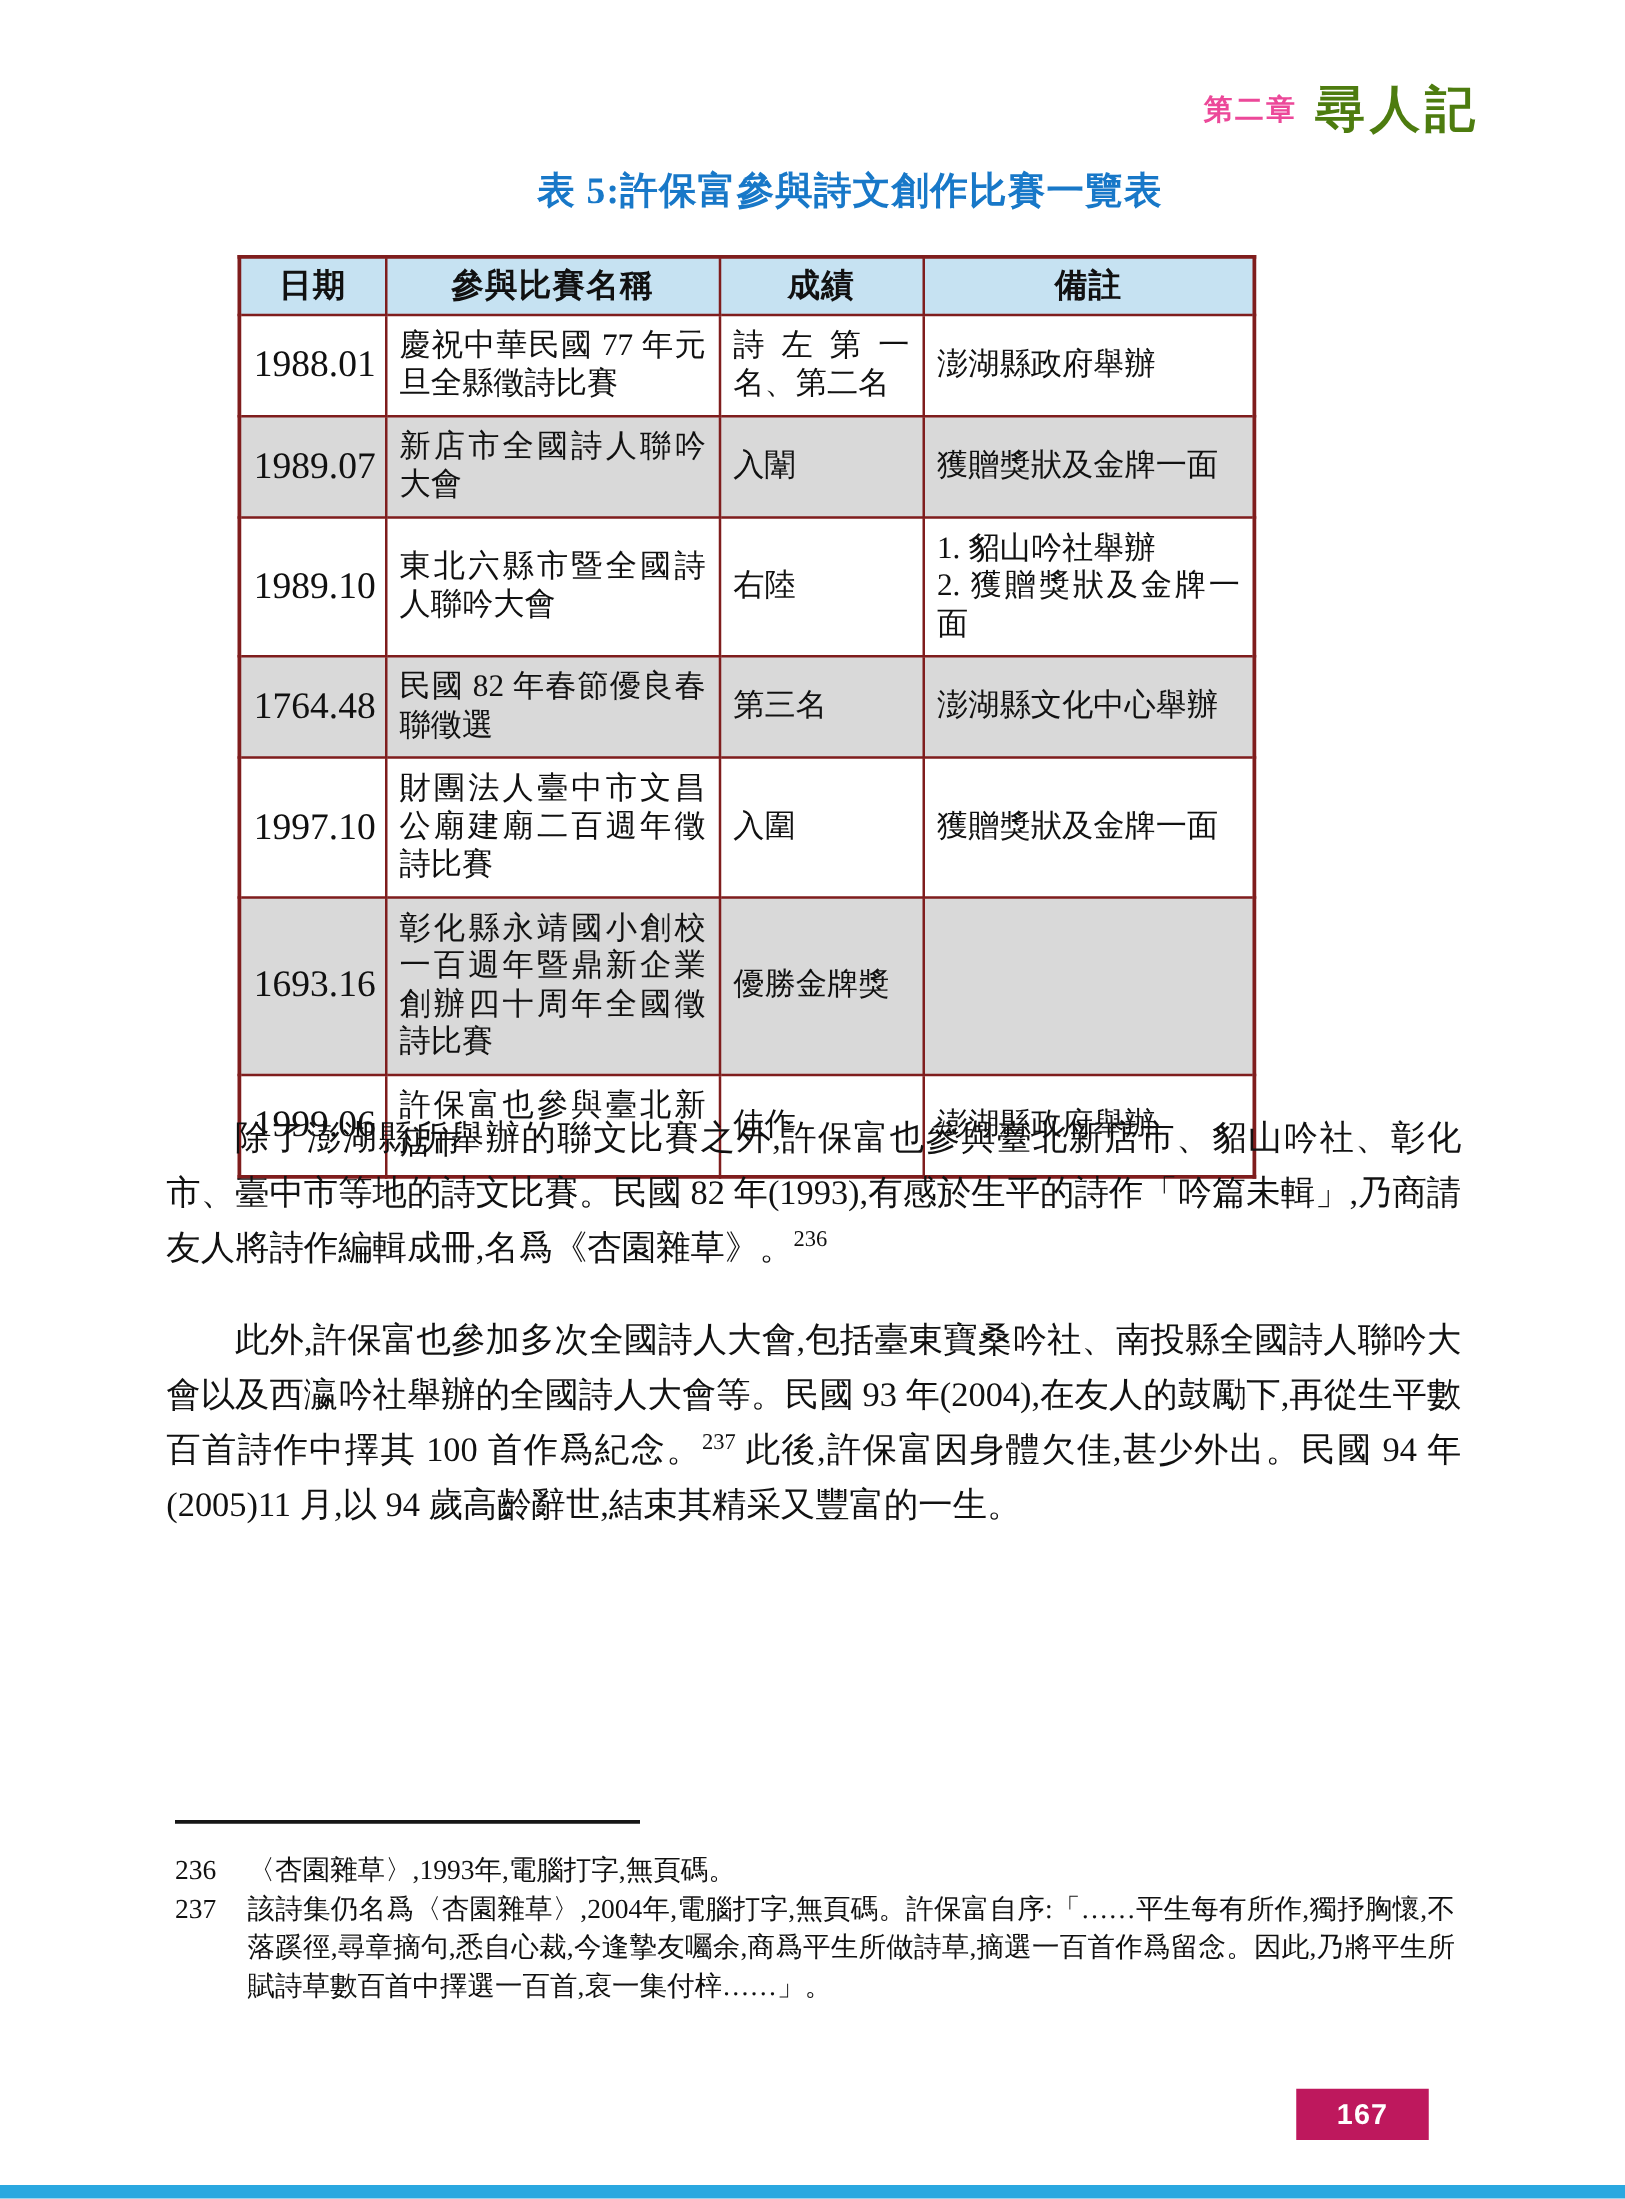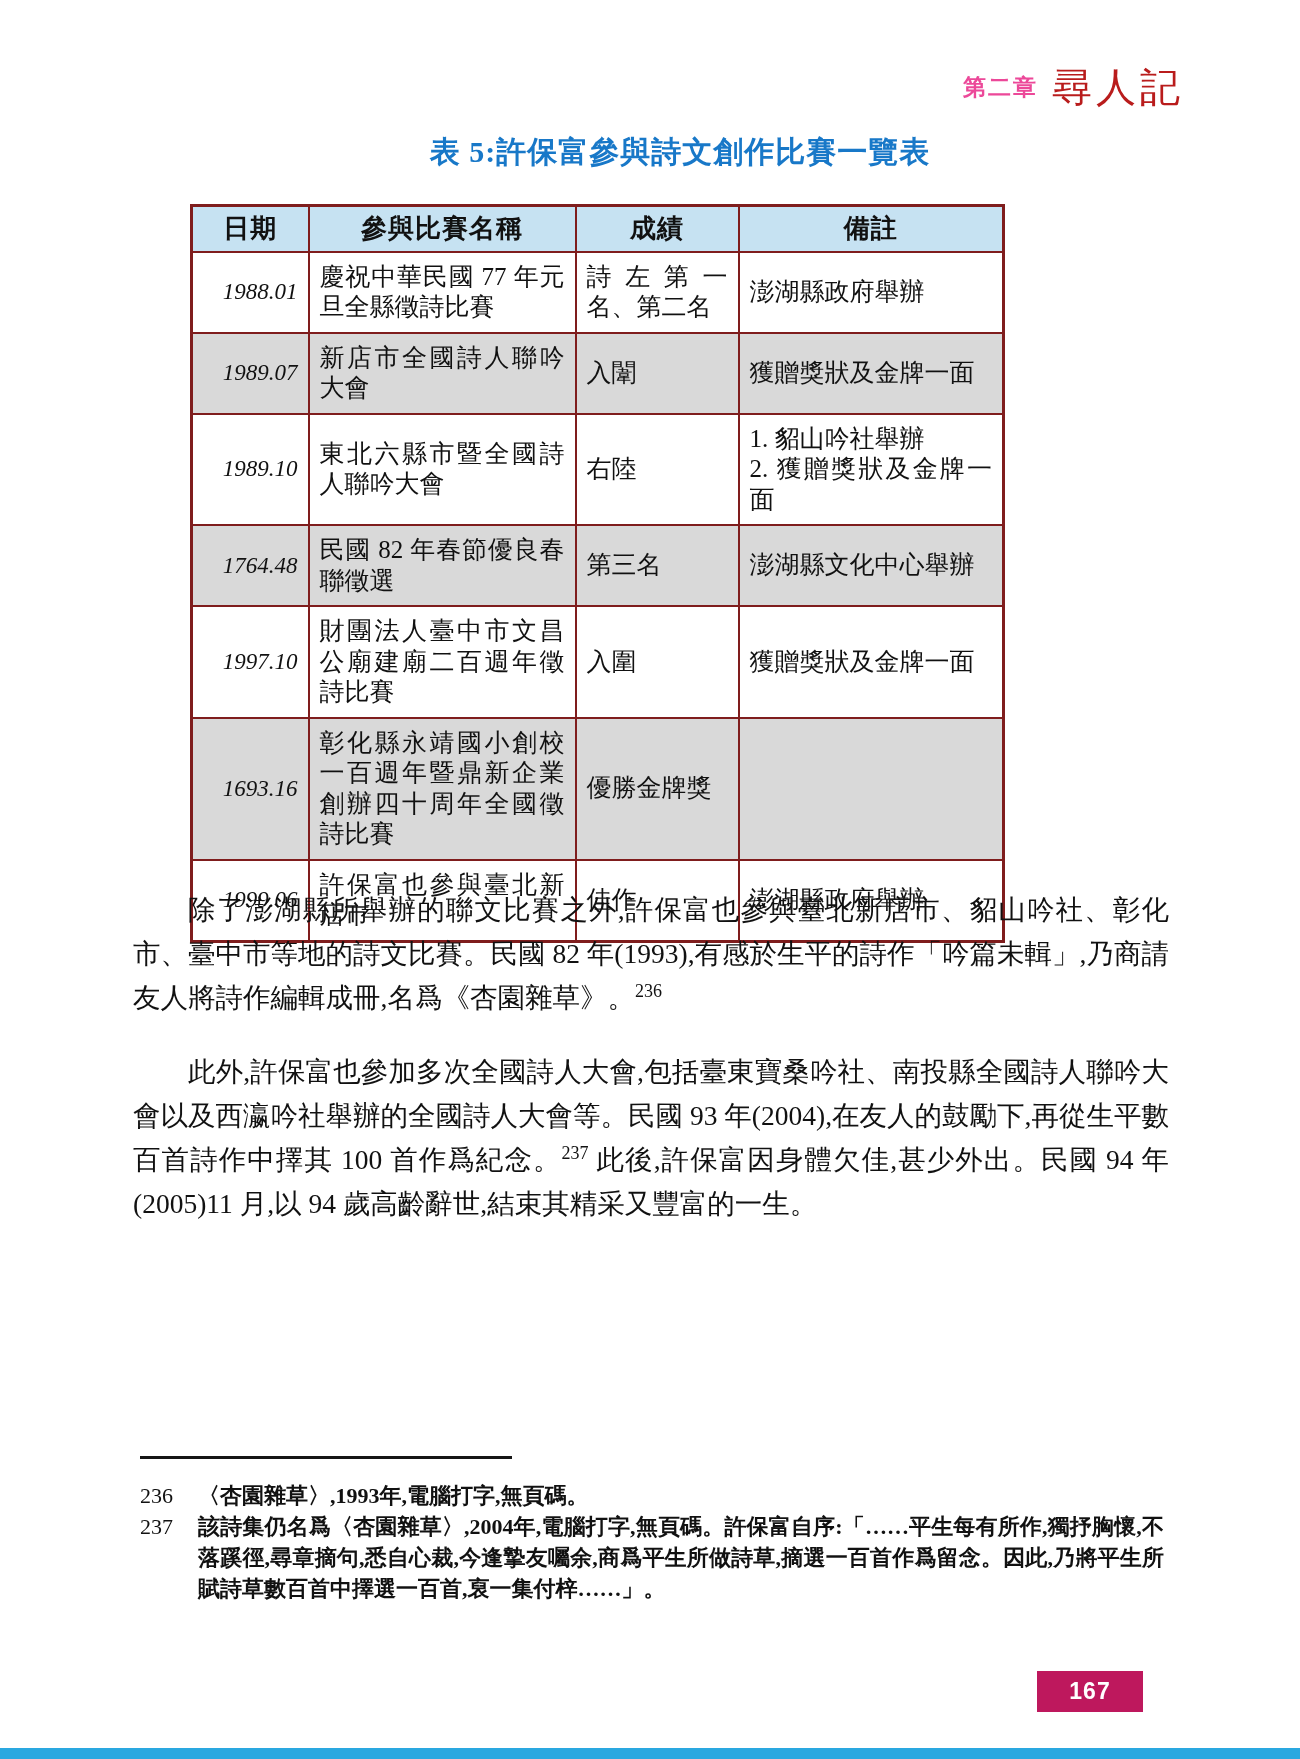--- a/index.html
+++ b/index.html
@@ -5,54 +5,54 @@
   html,body{margin:0;padding:0;background:#e8e8e8;}
   .page{
     position:relative;width:1300px;height:1759px;background:#ffffff;
     margin:0 auto;overflow:hidden;
     font-family:"Liberation Serif","DejaVu Serif",serif;color:#111;
   }
   
   .chapter-header{position:absolute;top:60px;right:116px;white-space:nowrap;
     font-family:"Liberation Sans","DejaVu Sans",sans-serif;}
   .chapter-label{font-size:23px;color:#ec4899;font-weight:bold;letter-spacing:2px;vertical-align:6px;}
-  .chapter-title{font-size:40px;color:#b91c1c;font-weight:normal;letter-spacing:4px;margin-left:14px;}
+  .chapter-title{font-size:40px;color:#4d7c0f;font-weight:bold;letter-spacing:4px;margin-left:14px;}
   
   .table-title{position:absolute;top:132px;left:0;width:100%;text-align:center;
     font-size:30px;font-weight:bold;color:#1878c8;letter-spacing:1px;margin:0;padding-left:30px;}
   
   table.contest{position:absolute;left:190px;top:204px;width:812px;
     border-collapse:collapse;table-layout:fixed;font-size:25px;line-height:1.22;}
   table.contest,.contest th,.contest td{border:2px solid #7f1d1d;}
   table.contest{border-width:3px;}
   .contest th{background:#c6e2f2;font-weight:bold;text-align:center;
     padding:6px 4px;font-size:26px;letter-spacing:1px;}
   .contest td{padding:9px 10px;vertical-align:middle;text-align:left;
     text-align:justify;}
-  .contest td.col-date{text-align:right;font-size:23px;font-style:italic;}
+  .contest td.col-date{text-align:right;font-size:30px;}
   .contest td.col-note{white-space:pre-line;}
   .contest tr.shaded td{background:#d9d9d9;}
   .contest col.c-date{width:117px;}
   .contest col.c-contest{width:267px;}
   .contest col.c-result{width:163px;}
   .contest col.c-note{width:265px;}
   
   .body-text{position:absolute;left:133px;top:888px;width:1036px;
     font-size:27.5px;line-height:44px;text-align:justify;}
   .body-text p{margin:0;text-indent:2em;}
   .body-text p + p{margin-top:30px;}
   .body-text sup{font-size:18px;line-height:0;vertical-align:super;}
   
   .footnote-sep{position:absolute;left:140px;top:1456px;width:372px;height:0;
     border-top:3px solid #161616;}
   .footnotes{position:absolute;left:140px;top:1480px;width:1024px;
     font-size:22px;line-height:31px;}
   .footnote{display:flex;align-items:flex-start;}
   .fn-num{flex:0 0 58px;}
-  .fn-text{flex:1;text-align:justify;font-weight:bold;}
+  .fn-text{flex:1;text-align:justify;}
   
   .page-badge{position:absolute;left:1037px;top:1671px;width:106px;height:41px;
     background:#be185d;color:#ffffff;font-family:"Liberation Sans","DejaVu Sans",sans-serif;
     font-size:23px;font-weight:bold;text-align:center;line-height:41px;letter-spacing:1px;}
   .bottom-bar{position:absolute;left:0;bottom:0;width:100%;height:11px;background:#2aa8e0;}
 </style>
 </head>
 <body>
 
 <div class="page">

